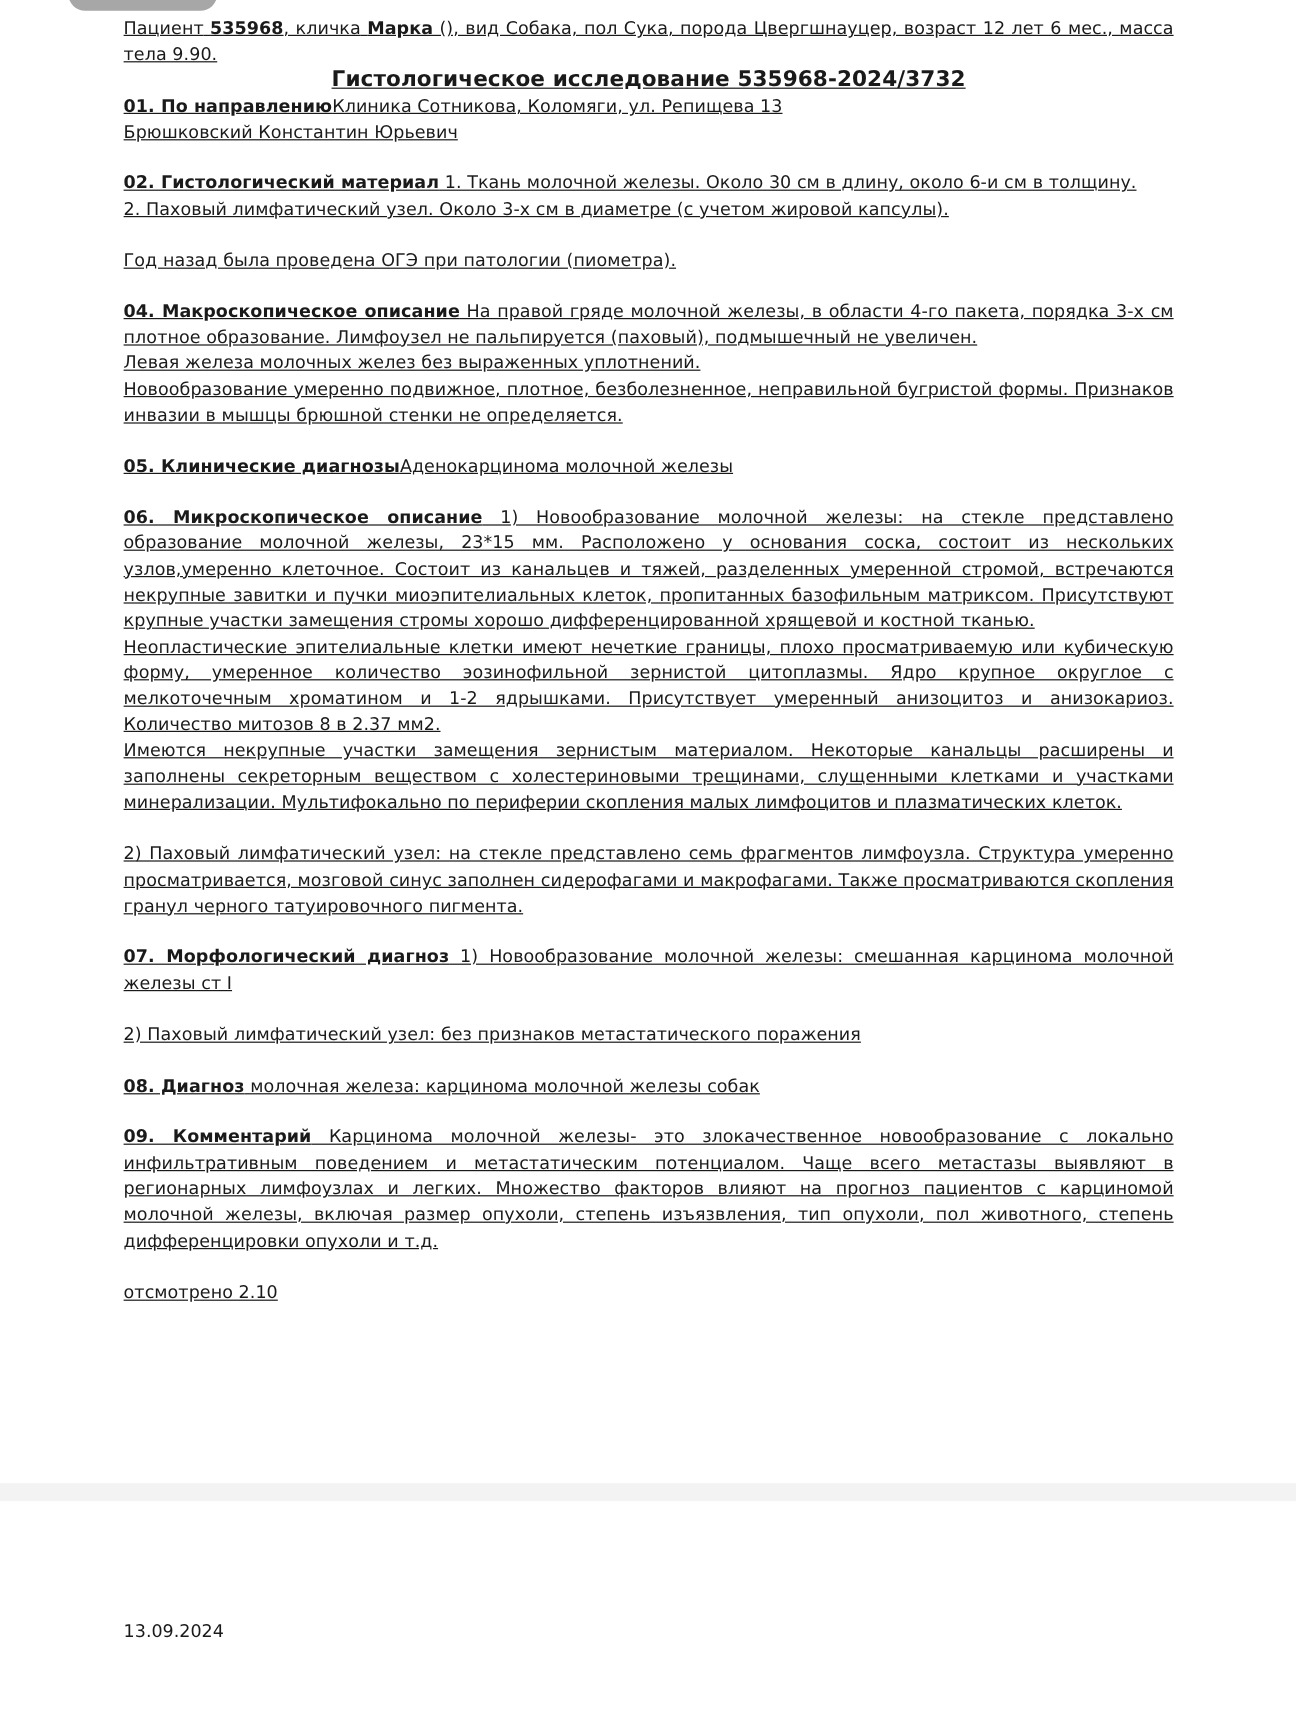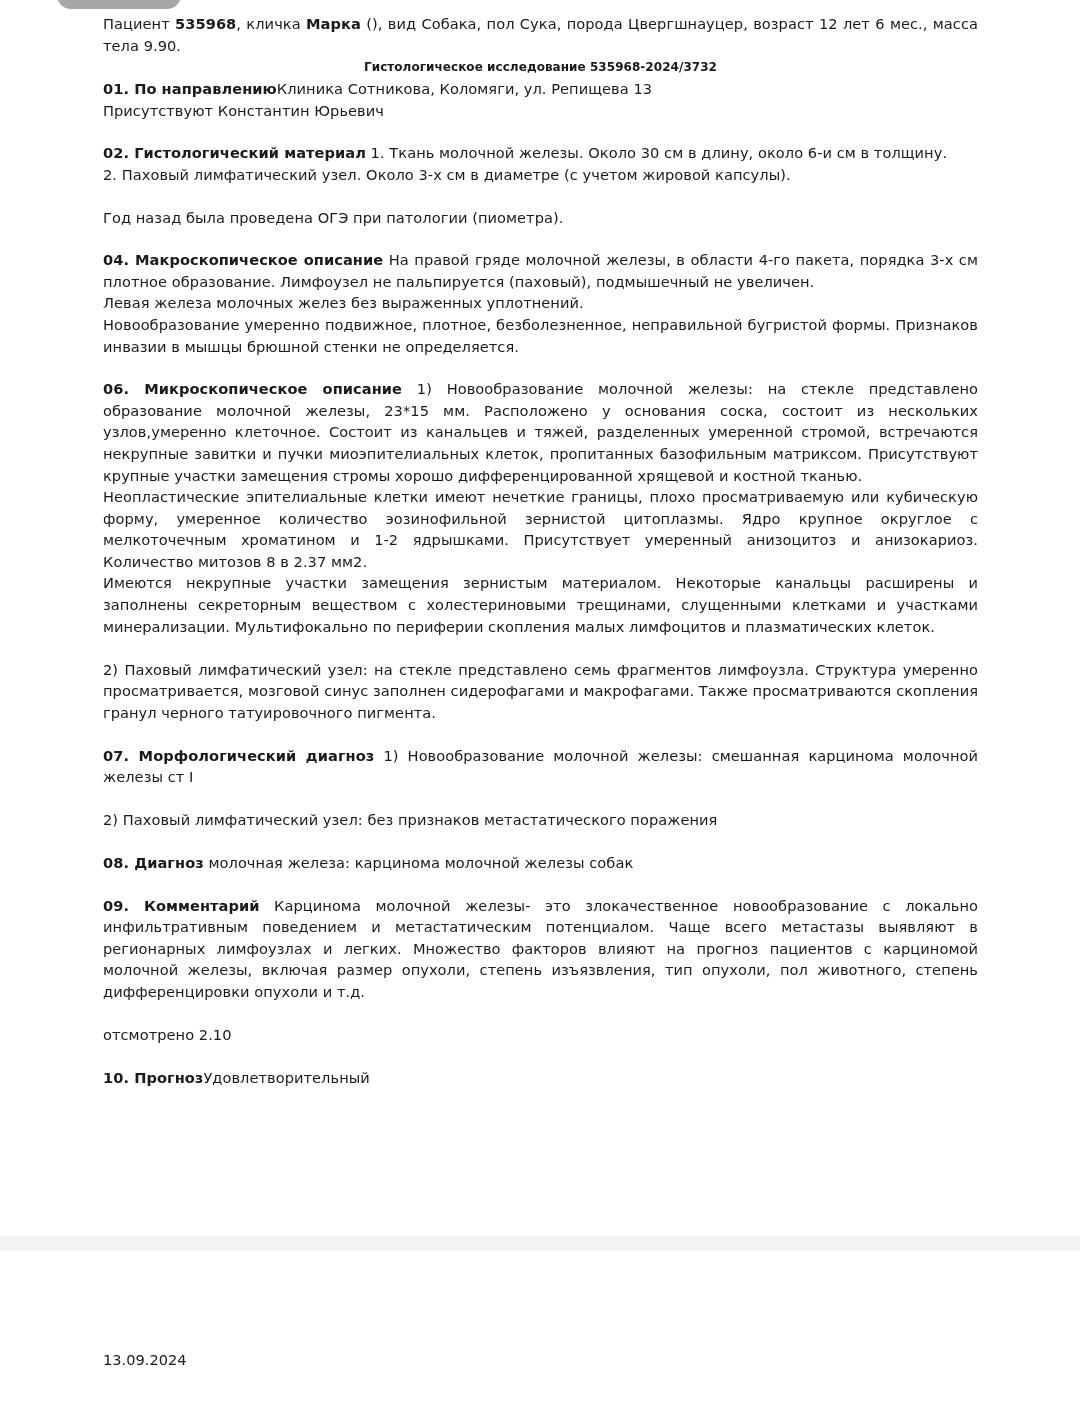--- a/index.html
+++ b/index.html
@@ -7,27 +7,27 @@
     width: 1080px; height: 1425px; position: relative; overflow: hidden;
     font-family: "DejaVu Sans", sans-serif;
     color: #1a1a1a;
   }
   .top-pill {
     position: absolute; left: 57px; top: -22px; width: 124px; height: 31px;
     background: #a7a7a7; border-radius: 14px;
   }
   .page {
     position: absolute; left: 103px; top: 13px; width: 875px;
-    font-size: 14.6px; line-height: 21.6px; letter-spacing: 0.05px;
+    font-size: 14.6px; line-height: 21.6px; letter-spacing: 0.05px; text-decoration: underline;
   }
   .page p { margin: 0; }
   .justify { text-align: justify; }
   b { font-weight: bold; }
   .title {
-    text-align: center; font-weight: bold; font-size: 12px;
+    text-align: center; font-weight: bold; font-size: 18px;
     margin-top: 30px; margin-bottom: 6px; line-height: 22px;
   }
   .sec { margin-top: 21px; }
   .gap { height: 21.6px; }
   .band {
     position: absolute; left: 0; top: 1236px; width: 1080px; height: 15px;
     background: #f3f3f3;
   }
   .footer-date {
     position: absolute; left: 103px; top: 1350px;
@@ -44,38 +44,41 @@
 <div class="top-pill"></div>
 
 <div class="page">
 
   <p class="justify"><span>Пациент</span> <b>535968</b><span>, кличка</span> <b>Марка</b><span> (), вид Собака, пол Сука, порода Цвергшнауцер, возраст 12 лет 6 мес., масса тела 9.90.</span></p>
 
   <p class="title">Гистологическое исследование 535968-2024/3732</p>
 
   <div>
     <p><b>01. По направлению</b><span>Клиника Сотникова, Коломяги, ул. Репищева 13</span></p>
-    <p>Присутствуют Константин Юрьевич</p>
+    <p>Брюшковский Константин Юрьевич</p>
   </div>
 
   <div class="sec">
     <p><b>02. Гистологический материал</b><span> 1. Ткань молочной железы. Около 30 см в длину, около 6-и см в толщину.</span></p>
     <p>2. Паховый лимфатический узел. Около 3-х см в диаметре (с учетом жировой капсулы).</p>
   </div>
 
   <div class="sec">
     <p>Год назад была проведена ОГЭ при патологии (пиометра).</p>
   </div>
 
   <div class="sec">
     <p class="justify"><b>04. Макроскопическое описание</b><span> На правой гряде молочной железы, в области 4-го пакета, порядка 3-х см плотное образование. Лимфоузел не пальпируется (паховый), подмышечный не увеличен.</span></p>
     <p>Левая железа молочных желез без выраженных уплотнений.</p>
     <p class="justify">Новообразование умеренно подвижное, плотное, безболезненное, неправильной бугристой формы. Признаков инвазии в мышцы брюшной стенки не определяется.</p>
   </div>
 
+  <div class="sec">
+    <p><b>05. Клинические диагнозы</b><span>Аденокарцинома молочной железы</span></p>
+  </div>
 
   <div class="sec">
     <p class="justify"><b>06. Микроскопическое описание</b><span> 1) Новообразование молочной железы: на стекле представлено образование молочной железы, 23*15 мм. Расположено у основания соска, состоит из нескольких узлов,умеренно клеточное. Состоит из канальцев и тяжей, разделенных умеренной стромой, встречаются некрупные завитки и пучки миоэпителиальных клеток, пропитанных базофильным матриксом. Присутствуют крупные участки замещения стромы хорошо дифференцированной хрящевой и костной тканью.</span></p>
     <p class="justify">Неопластические эпителиальные клетки имеют нечеткие границы, плохо просматриваемую или кубическую форму, умеренное количество эозинофильной зернистой цитоплазмы. Ядро крупное округлое с мелкоточечным хроматином и 1-2 ядрышками. Присутствует умеренный анизоцитоз и анизокариоз. Количество митозов 8 в 2.37 мм2.</p>
     <p class="justify">Имеются некрупные участки замещения зернистым материалом. Некоторые канальцы расширены и заполнены секреторным веществом с холестериновыми трещинами, слущенными клетками и участками минерализации. Мультифокально по периферии скопления малых лимфоцитов и плазматических клеток.</p>
     <div class="gap"></div>
     <p class="justify">2) Паховый лимфатический узел: на стекле представлено семь фрагментов лимфоузла. Структура умеренно просматривается, мозговой синус заполнен сидерофагами и макрофагами. Также просматриваются скопления гранул черного татуировочного пигмента.</p>
   </div>
 
   <div class="sec">
@@ -87,21 +90,18 @@
   <div class="sec">
     <p><b>08. Диагноз</b><span> молочная железа: карцинома молочной железы собак</span></p>
   </div>
 
   <div class="sec">
     <p class="justify"><b>09. Комментарий</b><span> Карцинома молочной железы- это злокачественное новообразование с локально инфильтративным поведением и метастатическим потенциалом. Чаще всего метастазы выявляют в регионарных лимфоузлах и легких. Множество факторов влияют на прогноз пациентов с карциномой молочной железы, включая размер опухоли, степень изъязвления, тип опухоли, пол животного, степень дифференцировки опухоли и т.д.</span></p>
     <div class="gap"></div>
     <p>отсмотрено 2.10</p>
   </div>
 
-  <div class="sec">
-    <p><b>10. Прогноз</b><span>Удовлетворительный</span></p>
-  </div>
 </div>
 
 <div class="band"></div>
 
 <div class="footer-date">13.09.2024</div>
 <div class="footer-sign"><span>Ветеринарный врач-патологоанатом </span><b>Ганкина Юлия Владимировна</b></div>
 
 </body></html>

